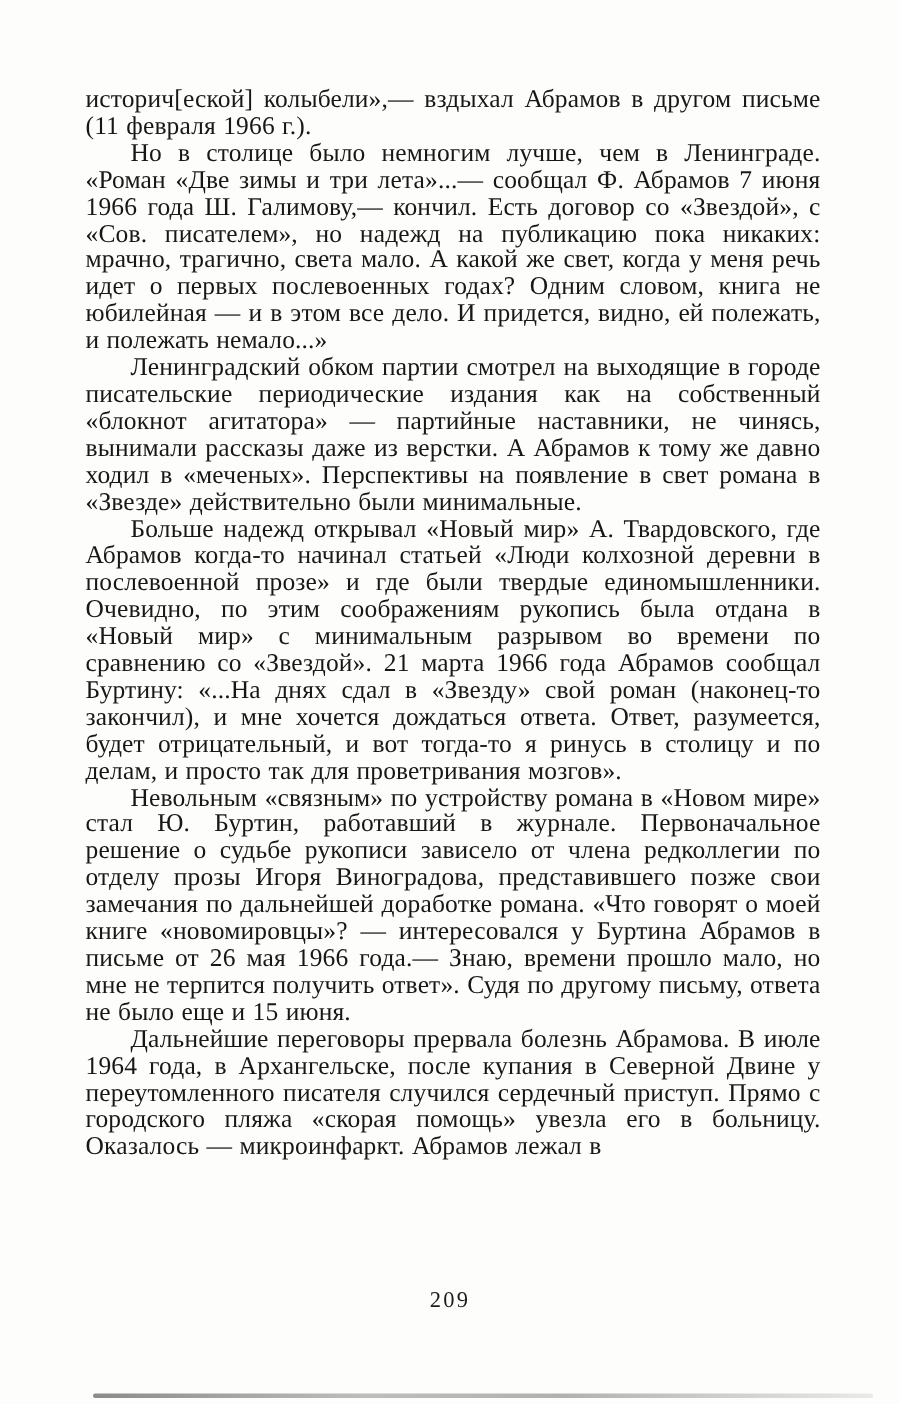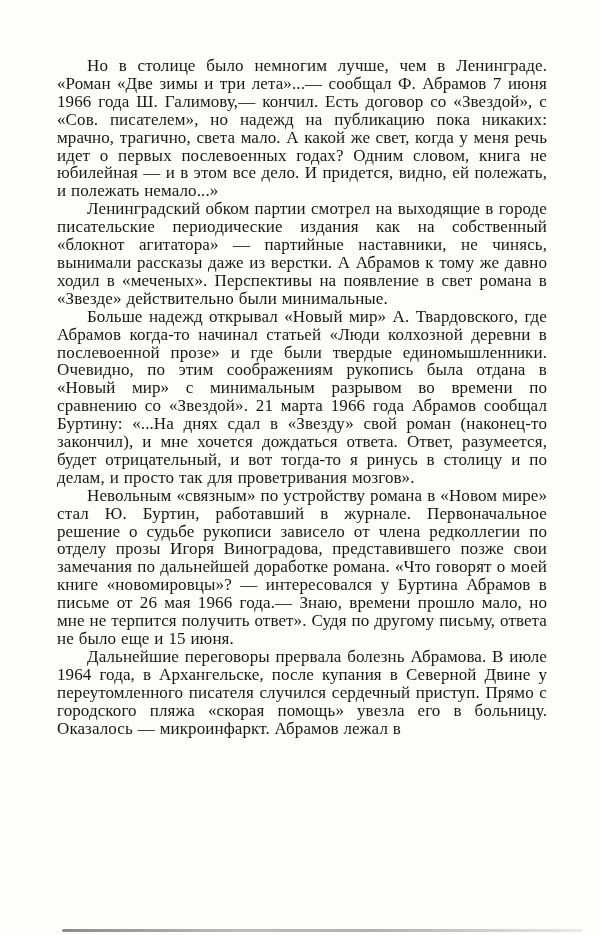--- a/index.html
+++ b/index.html
@@ -60,20 +60,22 @@
       rgba(0,0,0,0.25) 35%,
       rgba(0,0,0,0.30) 60%,
       rgba(0,0,0,0.08) 100%);
   }
 </style>
 </head>
 <body>
 
 <div class="page">
   <div class="text-block">
+    <p class="para no-indent">историч[еской] колыбели»,— вздыхал Абрамов в другом письме (11 февраля 1966 г.).</p>
     <p class="para">Но в столице было немногим лучше, чем в Ленинграде. «Роман «Две зимы и три лета»...— сообщал Ф. Абрамов 7 июня 1966 года Ш. Галимову,— кончил. Есть договор со «Звездой», с «Сов. писателем», но надежд на публикацию пока никаких: мрачно, трагично, света мало. А какой же свет, когда у меня речь идет о первых послевоенных годах? Одним словом, книга не юбилейная — и в этом все дело. И придется, видно, ей полежать, и полежать немало...»</p>
     <p class="para">Ленинградский обком партии смотрел на выходящие в городе писательские периодические издания как на собственный «блокнот агитатора» — партийные наставники, не чинясь, вынимали рассказы даже из верстки. А Абрамов к тому же давно ходил в «меченых». Перспективы на появление в свет романа в «Звезде» действительно были минимальные.</p>
     <p class="para">Больше надежд открывал «Новый мир» А. Твардовского, где Абрамов когда-то начинал статьей «Люди колхозной деревни в послевоенной прозе» и где были твердые единомышленники. Очевидно, по этим соображениям рукопись была отдана в «Новый мир» с минимальным разрывом во времени по сравнению со «Звездой». 21 марта 1966 года Абрамов сообщал Буртину: «...На днях сдал в «Звезду» свой роман (наконец-то закончил), и мне хочется дождаться ответа. Ответ, разумеется, будет отрицательный, и вот тогда-то я ринусь в столицу и по делам, и просто так для проветривания мозгов».</p>
     <p class="para">Невольным «связным» по устройству романа в «Новом мире» стал Ю. Буртин, работавший в журнале. Первоначальное решение о судьбе рукописи зависело от члена редколлегии по отделу прозы Игоря Виноградова, представившего позже свои замечания по дальнейшей доработке романа. «Что говорят о моей книге «новомировцы»? — интересовался у Буртина Абрамов в письме от 26 мая 1966 года.— Знаю, времени прошло мало, но мне не терпится получить ответ». Судя по другому письму, ответа не было еще и 15 июня.</p>
     <p class="para">Дальнейшие переговоры прервала болезнь Абрамова. В июле 1964 года, в Архангельске, после купания в Северной Двине у переутомленного писателя случился сердечный приступ. Прямо с городского пляжа «скорая помощь» увезла его в больницу. Оказалось — микроинфаркт. Абрамов лежал в</p>
   </div>
+  <div class="page-number">209</div>
   <div class="scan-edge"></div>
 </div>
 
 </body></html>

